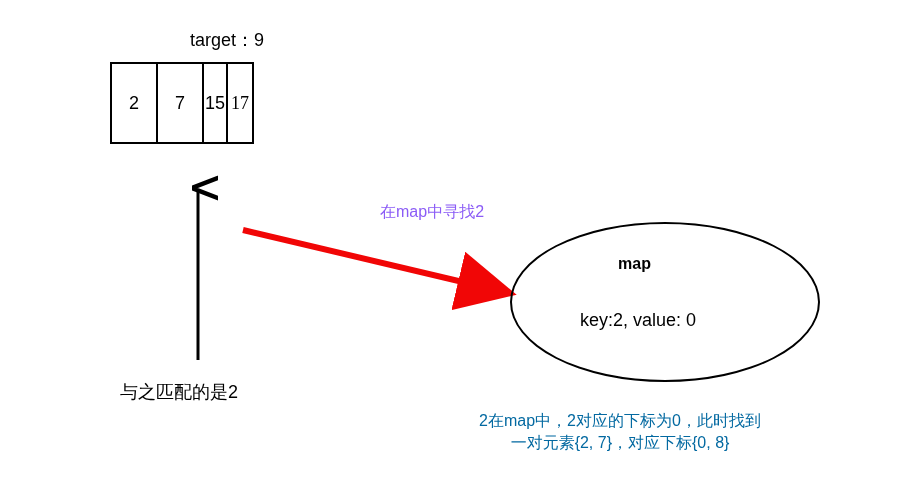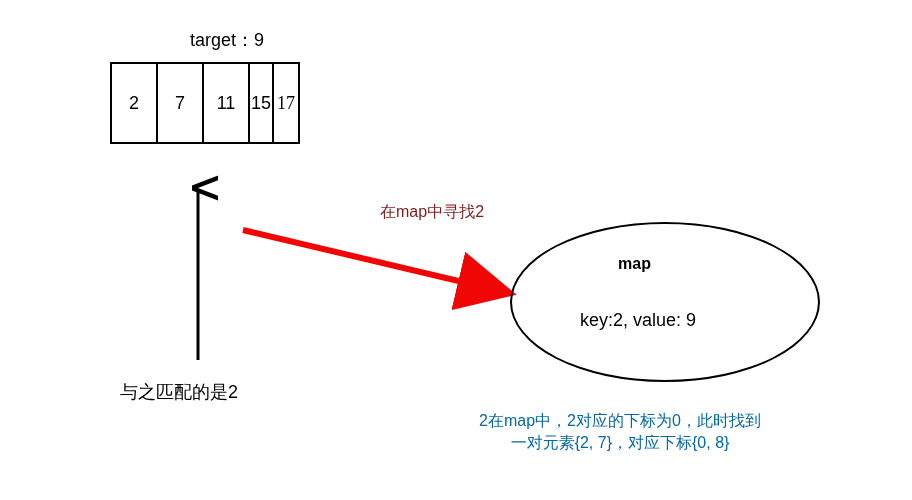--- a/index.html
+++ b/index.html
@@ -44,21 +44,21 @@
       position: absolute;
       top: 380px;
       left: 120px;
       font-weight: normal;
       font-size: 18px;
     }
     .annotation {
       position: absolute;
       top: 202px;
       left: 380px;
-      color: #7f1d1d;
+      color: #8b5cf6;
       font-size: 16px;
     }
     .red-arrow {
       position: absolute;
       top: 220px;
       left: 235px;
     }
     .map-ellipse {
       position: absolute;
       top: 222px;
@@ -93,21 +93,20 @@
     }
   </style>
 </head>
 <body>
 
 <div class="target-label">target：9</div>
 
 <div class="array">
   <div class="cell">2</div>
   <div class="cell">7</div>
-  <div class="cell">11</div>
   <div class="cell narrow">15</div>
   <div class="cell narrow">17</div>
 </div>
 
 <svg class="up-arrow" width="40" height="200">
   <defs>
     <marker id="uphead" markerWidth="14" markerHeight="18" refX="7" refY="2" orient="auto">
       <path d="M7,0 L14,18 L7,12 L0,18 Z" fill="#fff" stroke="#000" stroke-width="1.5"></path>
     </marker>
   </defs>
@@ -122,18 +121,18 @@
   <defs>
     <marker id="redhead" markerWidth="10" markerHeight="10" refX="8" refY="5" orient="auto">
       <path d="M0,0 L10,5 L0,10 Z" fill="#f10606"></path>
     </marker>
   </defs>
   <line x1="8" y1="10" x2="270" y2="72" stroke="#f10606" stroke-width="6" marker-end="url(#redhead)"></line>
 </svg>
 
 <div class="map-ellipse"></div>
 <div class="map-title">map</div>
-<div class="map-kv">key:2, value: 9</div>
+<div class="map-kv">key:2, value: 0</div>
 
 <div class="explain">
   <div>2在map中，2对应的下标为0，此时找到</div>
   <div>一对元素{2, 7}，对应下标{0, 8}</div>
 </div>
 
 </body></html>

